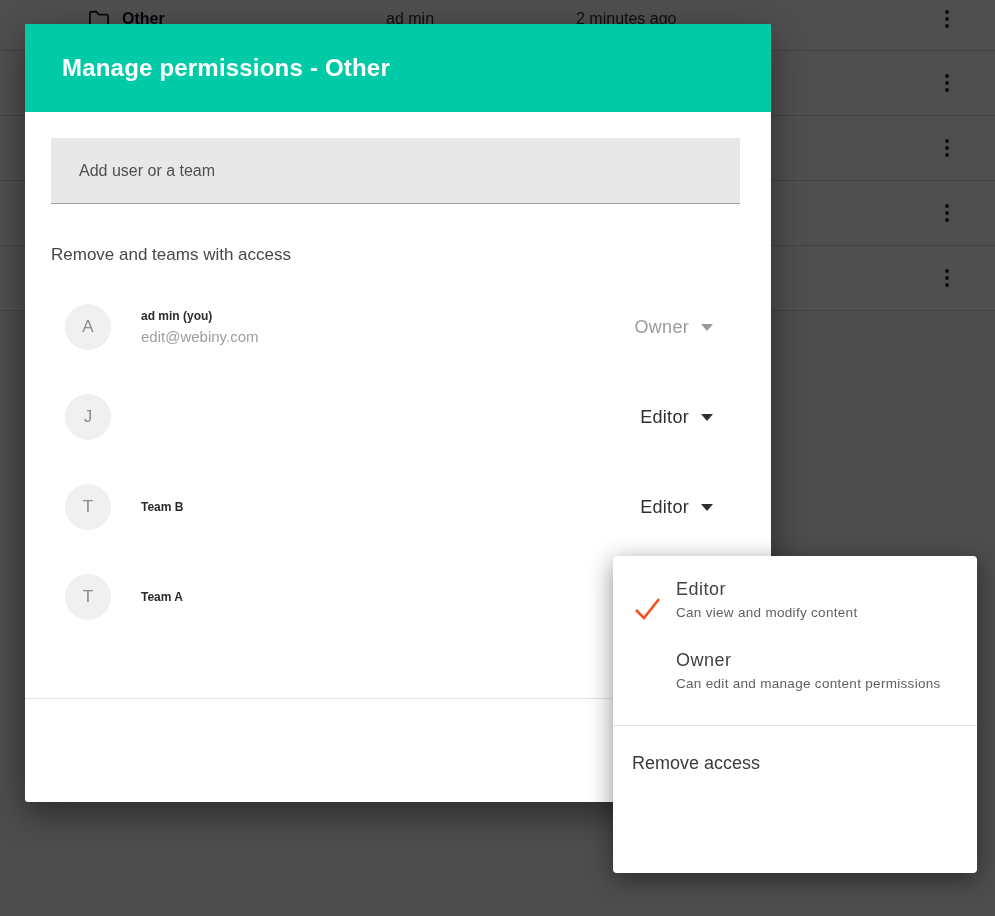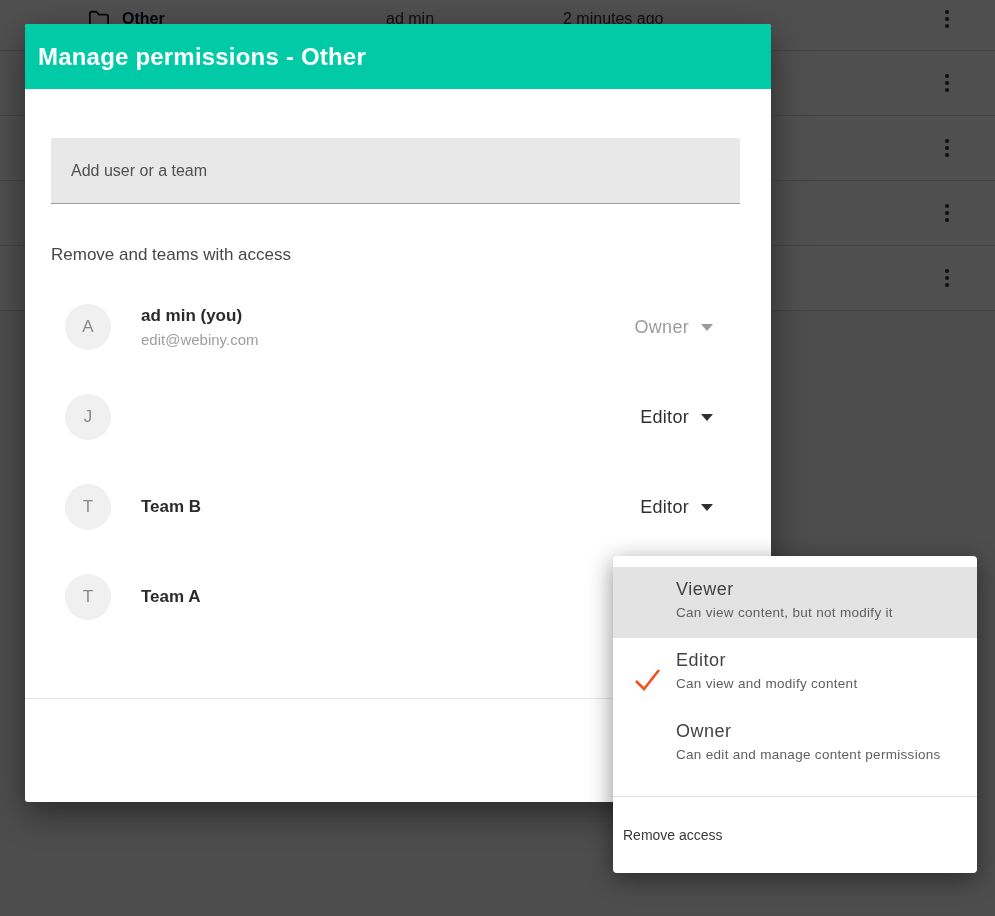--- a/index.html
+++ b/index.html
@@ -19,69 +19,69 @@
     position: relative;
     height: 65px;
     border-bottom: 1px solid #d9d9d9;
     display: flex; align-items: center;
     background: #ffffff;
   }
   .bg-row.first { height: 51px; padding-bottom: 12px; }
   .bg-row .folder-icon { position: absolute; left: 88px; width: 22px; height: 20px; }
   .bg-row .cell-name { position: absolute; left: 122px; font-size: 16px; font-weight: 600; color: #0f172a; }
   .bg-row .cell-createdby { position: absolute; left: 386px; font-size: 16px; color: #333; }
-  .bg-row .cell-modified { position: absolute; left: 563px; font-size: 16px; color: #333; }
+  .bg-row .cell-modified { position: absolute; left: 576px; font-size: 16px; color: #333; }
   .kebab { position: absolute; right: 41px; width: 14px; height: 22px;
     display: flex; flex-direction: column; align-items: center; justify-content: center; gap: 3px; cursor: pointer; }
   .kebab i { width: 4px; height: 4px; border-radius: 50%; background: #2f2f2f; display: block; }
 
   
   .scrim { position: absolute; inset: 0; background: rgba(0,0,0,0.69); z-index: 10; }
 
   
   .modal {
     position: absolute; left: 25px; top: 24px;
     width: 746px; height: 778px;
     background: #ffffff; border-radius: 3px;
     box-shadow: 0 12px 34px rgba(0,0,0,0.45);
     z-index: 20;
   }
   .modal-header {
-    height: 65px; background: var(--header-teal, #00cba6);
-    display: flex; align-items: center; padding-left: 13px;
+    height: 88px; background: var(--header-teal, #00cba6);
+    display: flex; align-items: center; padding-left: 37px;
     border-radius: 3px 3px 0 0;
   }
   .modal-title { color: #ffffff; font-size: 24px; font-weight: bold; letter-spacing: 0.2px; }
 
   .add-input {
     position: absolute; left: 26px; top: 114px;
     width: 689px; height: 66px;
     background: #e8e8e8; border: none; border-bottom: 1px solid #9e9e9e;
     border-radius: 2px 2px 0 0;
-    padding: 0 20px; font-family: "Liberation Sans", sans-serif;
+    padding: 0 28px; font-family: "Liberation Sans", sans-serif;
     font-size: 16px; color: #333; outline: none;
   }
   .add-input::placeholder { color: #4f4f4f; opacity: 1; }
 
   .list-label { position: absolute; left: 26px; top: 221px; font-size: 17px; color: #474747; }
 
   .member-row {
     position: absolute; left: 40px; right: 58px; height: 90px;
     display: flex; align-items: center;
   }
   .member-row.r0 { top: 258px; } .member-row.r1 { top: 348px; }
   .member-row.r2 { top: 438px; } .member-row.r3 { top: 528px; }
   .avatar {
     width: 46px; height: 46px; border-radius: 50%;
     background: #f0f0f0; color: #8a8a8a;
     display: flex; align-items: center; justify-content: center;
     font-size: 17px; flex: 0 0 46px;
   }
   .member-info { margin-left: 30px; display: flex; flex-direction: column; justify-content: center; gap: 5px; }
-  .member-name { font-size: 17px; font-weight: 600; color: #2b2b2b; }
+  .member-name { font-size: 12px; font-weight: 600; color: #2b2b2b; }
   .member-email { font-size: 15px; color: #9e9e9e; }
   .member-email:empty { display: none; }
   .role-select { margin-left: auto; display: flex; align-items: center; gap: 12px; cursor: pointer; }
   .role-label { font-size: 18px; color: #2f2f2f; letter-spacing: 0.3px; }
   .role-caret { width: 0; height: 0; border-left: 6px solid transparent; border-right: 6px solid transparent; border-top: 7px solid #2f2f2f; }
   .role-select.disabled .role-label { color: #9b9b9b; }
   .role-select.disabled .role-caret { border-top-color: #9b9b9b; }
 
   .modal-footer { position: absolute; left: 0; top: 674px; width: 746px; height: 104px; border-top: 1px solid #e4e4e4; }
 
@@ -94,21 +94,21 @@
     padding-top: 11px; z-index: 30;
   }
   .menu-item { position: relative; height: 71px; padding: 12px 16px 0 63px; cursor: pointer; }
   .menu-item.highlighted { background: #e3e3e3; }
   .menu-item-title { font-size: 18px; color: #424242; letter-spacing: 0.5px; }
   .menu-item-desc { margin-top: 5px; font-size: 13.5px; color: #5f5f5f; letter-spacing: 0.3px; }
   .check-icon { position: absolute; left: 19px; top: 26px; width: 30px; height: 30px; }
   .menu-divider { margin-top: 16px; border-top: 1px solid #e0e0e0; }
   .menu-remove {
     height: 75px; display: flex; align-items: center;
-    padding-left: 10px; font-size: 14px; color: #3a3a3a; cursor: pointer;
+    padding-left: 19px; font-size: 18px; color: #3a3a3a; cursor: pointer;
     border-radius: 0 0 4px 4px;
   }
 </style>
 </head>
 <body>
 
 <div class="page">
 
   <div class="bg-table">
     <div class="bg-row first">
@@ -204,24 +204,20 @@
 
       </div>
     </div>
 
     <div class="modal-footer">
       
     </div>
   </div>
 
   <div class="role-menu">
-    <div class="menu-item highlighted">
-      <div class="menu-item-title">Viewer</div>
-      <div class="menu-item-desc">Can view content, but not modify it</div>
-    </div>
     <div class="menu-item">
       <svg class="check-icon" viewBox="0 0 30 30" fill="none">
         <polyline points="4,17 12,25 27,6" stroke="var(--check-orange, #f4511e)" stroke-width="2.6" fill="none"></polyline>
       </svg>
       <div class="menu-item-title">Editor</div>
       <div class="menu-item-desc">Can view and modify content</div>
     </div>
     <div class="menu-item">
       <div class="menu-item-title">Owner</div>
       <div class="menu-item-desc">Can edit and manage content permissions</div>

